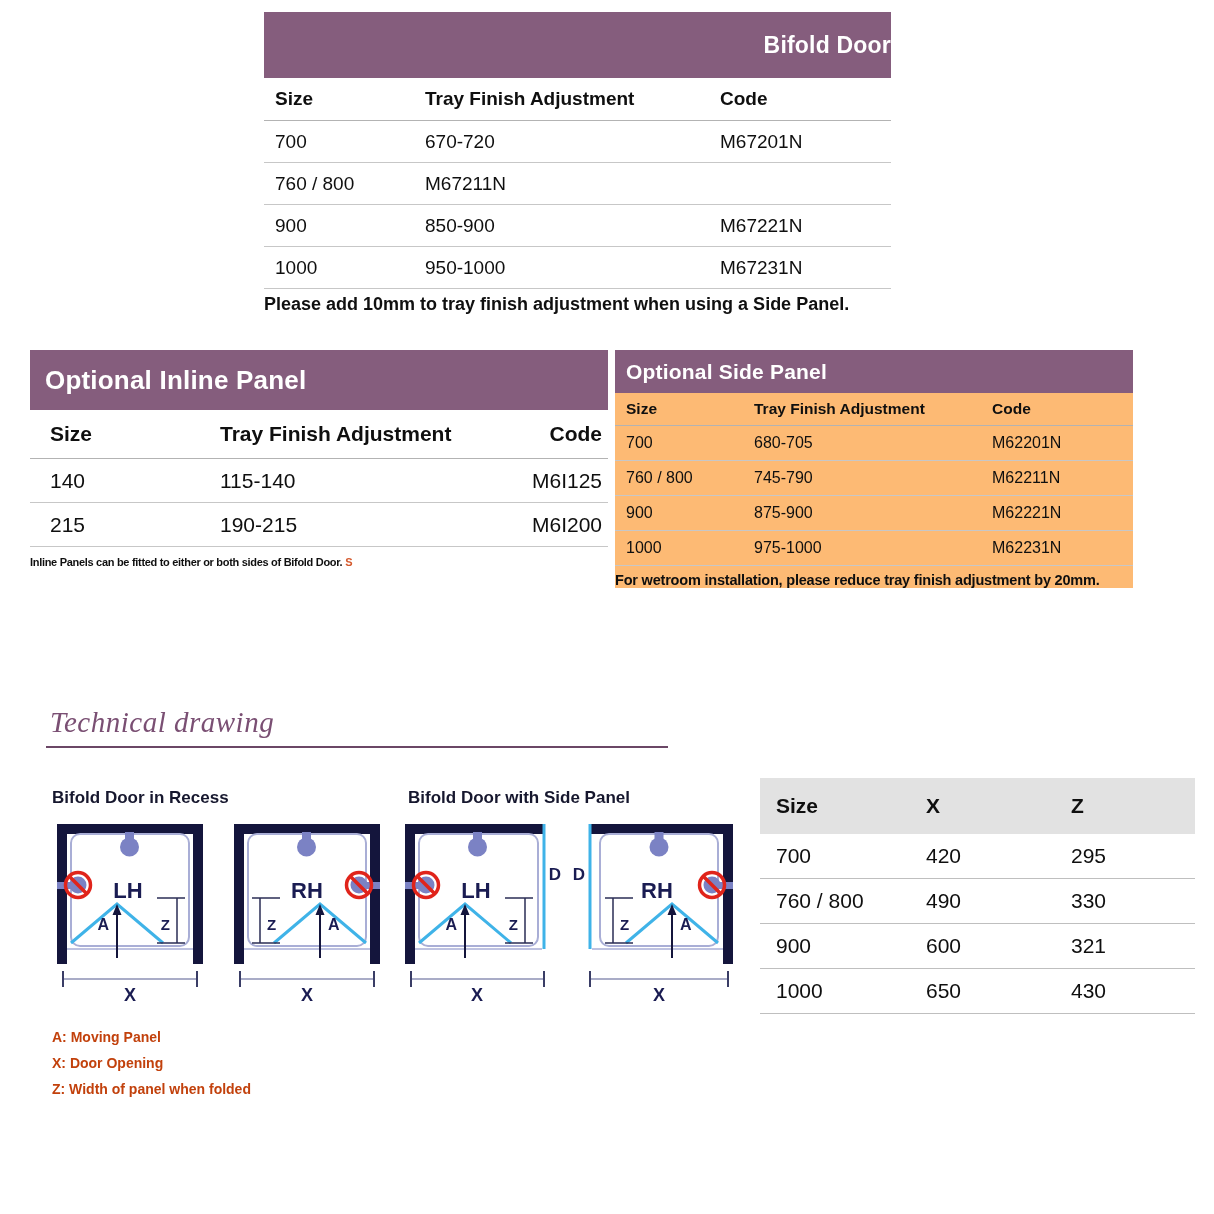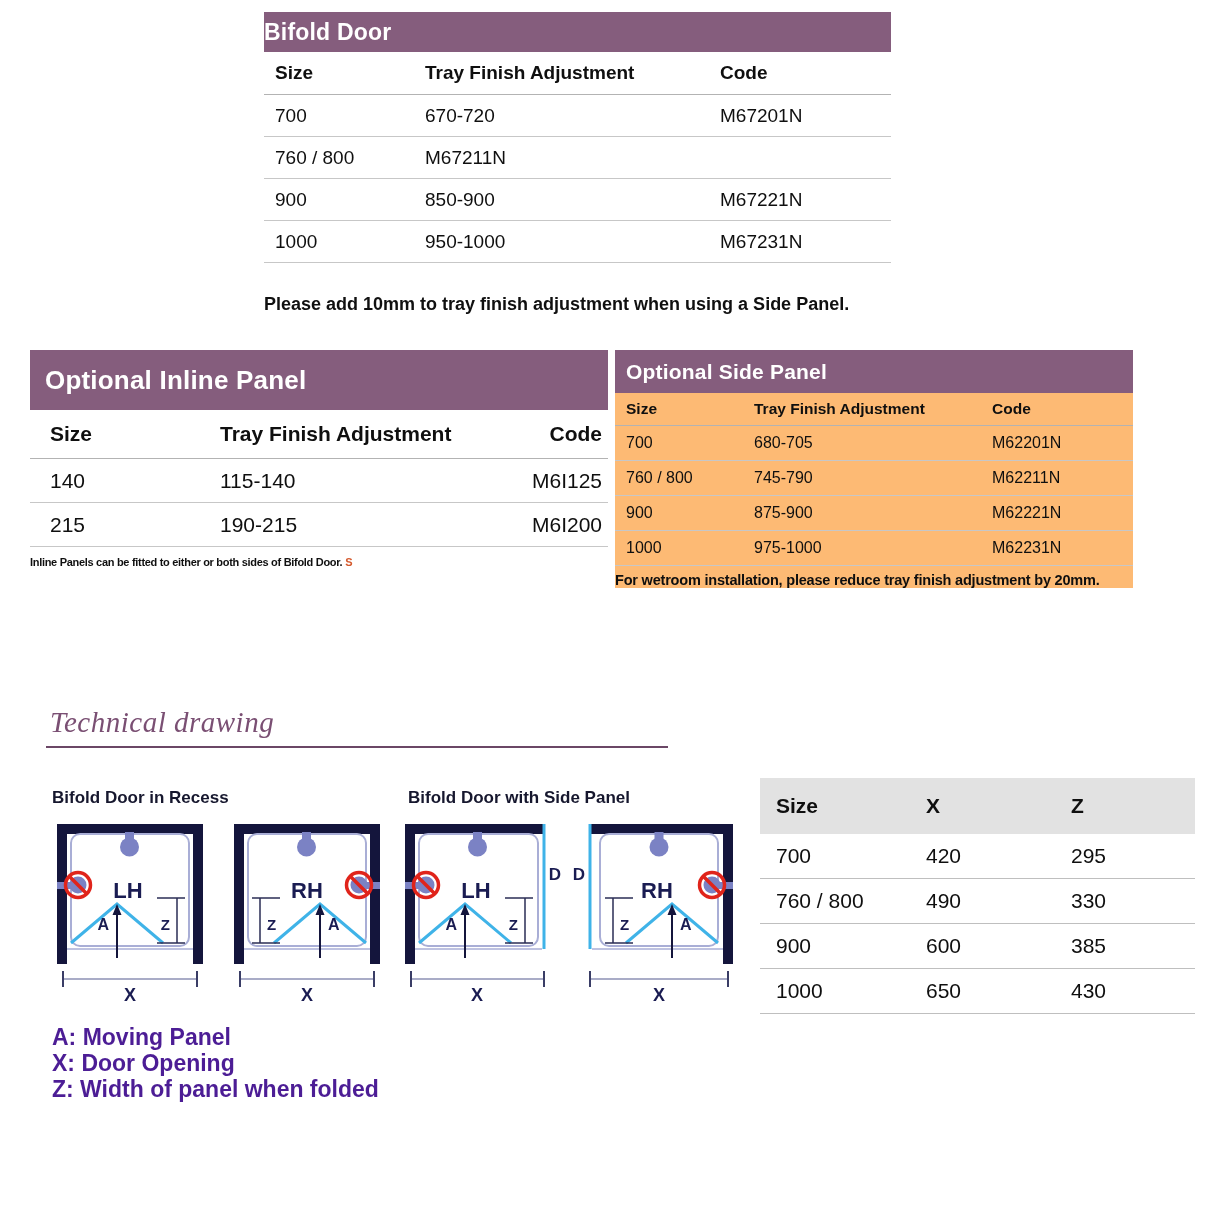--- a/index.html
+++ b/index.html
@@ -7,21 +7,21 @@
   .abs{position:absolute;}
 
   
   .hdr-bar{background:#855d7d;color:#fff;font-weight:bold;display:flex;align-items:center;letter-spacing:.2px;}
   .trow{display:grid;align-items:center;border-bottom:1px solid #c7c7c7;}
   .trow.head{font-weight:bold;border-bottom:1px solid #b3b3b3;}
   .c{padding-left:11px;white-space:nowrap;}
 
   
   #bifold{left:264px;top:12px;width:627px;}
-  #bifold .hdr-bar{height:40px;font-size:23px;}
+  #bifold .hdr-bar{height:66px;font-size:23px;justify-content:flex-end;}
   #bifold .trow{grid-template-columns:150px 295px 1fr;height:41px;font-size:19px;}
   #bifold .trow.head{height:42px;}
   #bifold-notes{left:264px;top:290px;font-size:18px;font-weight:bold;line-height:28px;color:#101010;}
 
   
   #inline{left:30px;top:350px;width:578px;background:#fff;}
   #inline .hdr-bar{height:60px;font-size:26px;padding-left:15px;}
   #inline .trow{grid-template-columns:170px 300px 1fr;height:43px;font-size:21px;}
   #inline .trow.head{height:48px;}
   #inline .c{padding-left:20px;}
@@ -37,21 +37,21 @@
   #side-note{margin-top:6px;font-size:14.5px;font-weight:bold;letter-spacing:-.2px;white-space:nowrap;}
 
   
   #tech-heading{left:50px;top:706px;font-family:"Liberation Serif",serif;font-style:italic;font-size:29px;color:#7a4f73;letter-spacing:.5px;}
   #tech-rule{left:46px;top:746px;width:622px;height:2px;background:#6b4766;}
   .caption{font-size:17px;font-weight:bold;color:#16172e;white-space:nowrap;}
   #cap1{left:52px;top:788px;}
   #cap2{left:408px;top:788px;}
 
   
-  #legend{left:52px;top:1024px;font-size:23px;font-weight:bold;line-height:26px;color:#4c1d95;}
+  #legend{left:52px;top:1024px;font-size:14px;font-weight:bold;line-height:26px;color:#c2410c;}
 
   
   #dims{left:760px;top:778px;width:435px;}
   #dims .dhead{background:#e2e2e2;height:56px;display:grid;grid-template-columns:150px 145px 1fr;align-items:center;font-weight:bold;font-size:21px;}
   #dims .trow{grid-template-columns:150px 145px 1fr;height:44px;font-size:21px;border-bottom:1px solid #bfbfbf;}
   #dims .c{padding-left:16px;}
 
   
   svg text{font-family:"Liberation Sans",sans-serif;font-weight:bold;fill:#1a1c52;}
   .side-label{font-size:22px;}
@@ -327,20 +327,20 @@
     <div class="c">295</div>
   </div>
   <div class="trow">
     <div class="c">760 / 800</div>
     <div class="c">490</div>
     <div class="c">330</div>
   </div>
   <div class="trow">
     <div class="c">900</div>
     <div class="c">600</div>
-    <div class="c">385</div>
+    <div class="c">321</div>
   </div>
   <div class="trow">
     <div class="c">1000</div>
     <div class="c">650</div>
     <div class="c">430</div>
   </div>
 </section>
 
 </body></html>

